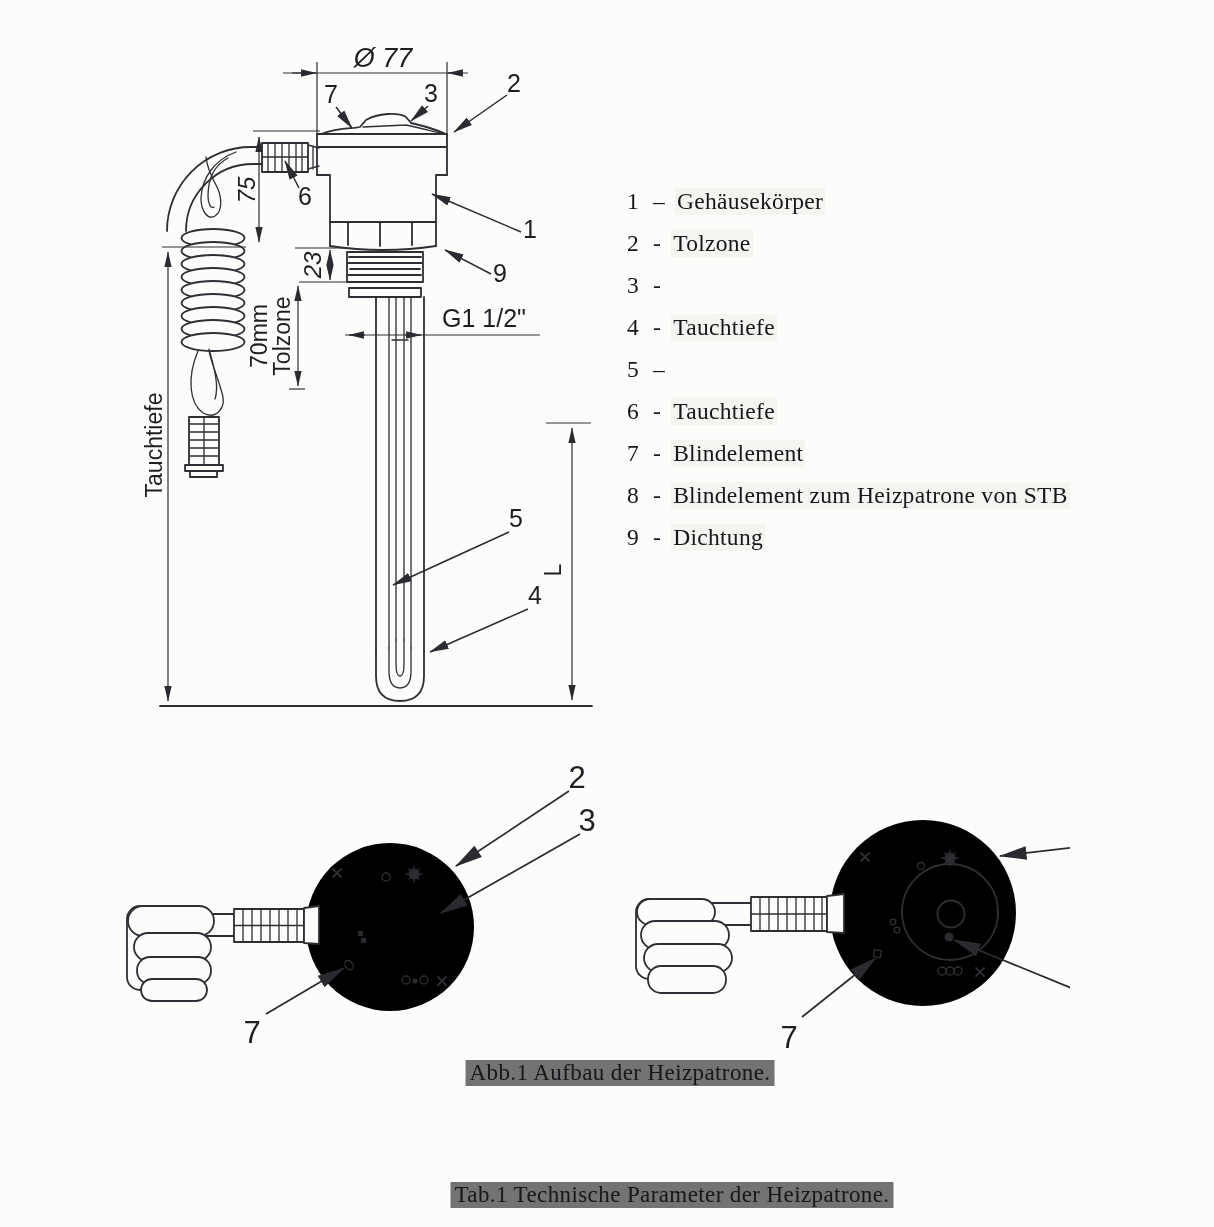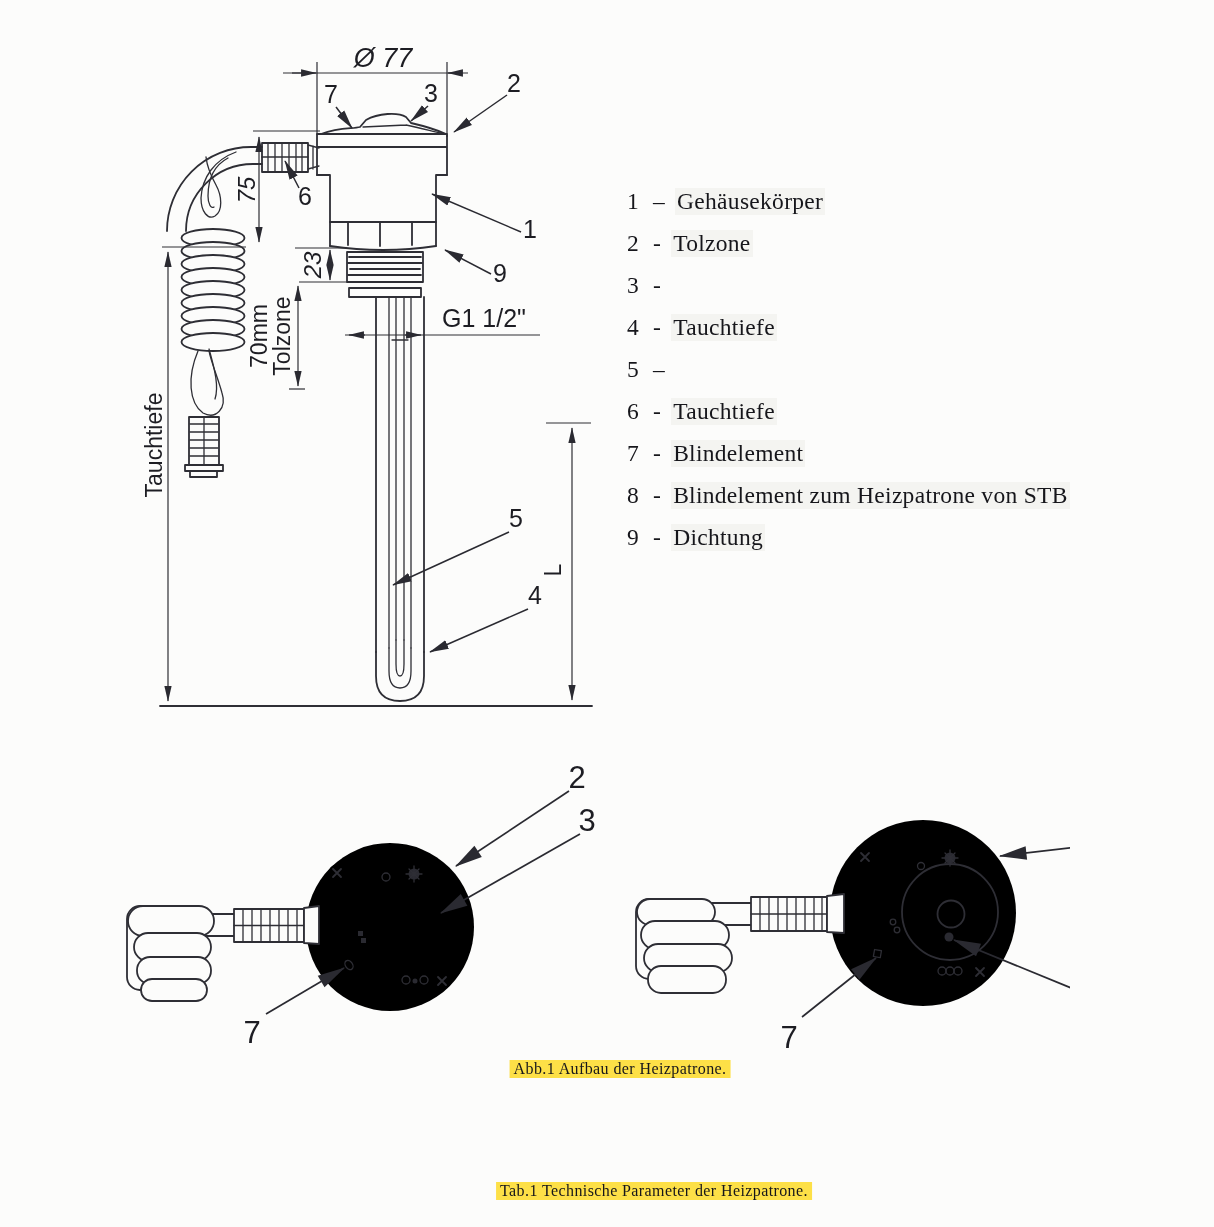--- a/index.html
+++ b/index.html
@@ -22,24 +22,24 @@
   .t-big{font-size:27px;font-style:italic;}
   .t-call{font-size:25px;}
   .t-call2{font-size:31px;}
   .t-g{font-size:25px;}
   
   .legend{position:absolute;left:627px;top:180px;}
   .legend-row{height:42px;display:flex;align-items:center;font-size:23.5px;letter-spacing:.3px;}
   .legend-row .num{min-width:16px;}
   .legend-row .sep{margin:0 10px;}
   .legend-row .lbl{background:#f4f4f1;padding:0 2px;}
-  .caption{position:absolute;transform:translateX(-50%);font-size:16px;letter-spacing:.4px;
-           background:#fde047;padding:0 4px;white-space:nowrap;}
+  .caption{position:absolute;transform:translateX(-50%);font-size:23px;letter-spacing:.4px;
+           background:#737373;padding:0 4px;white-space:nowrap;}
   #cap-abb{left:620px;top:1060px;}
-  #cap-tab{left:654px;top:1182px;}
+  #cap-tab{left:672px;top:1182px;}
 </style>
 </head>
 <body>
 
 <div class="page">
 
 <svg class="art" width="1214" height="1227" viewBox="0 0 1214 1227">
   <defs>
     <marker id="arrA" viewBox="0 0 12 7" refX="11.5" refY="3.5" markerWidth="13" markerHeight="7.6" orient="auto-start-reverse">
           <path d="M0,0.7 L12,3.5 L0,6.3 Z" fill="#2a2a31"></path>

